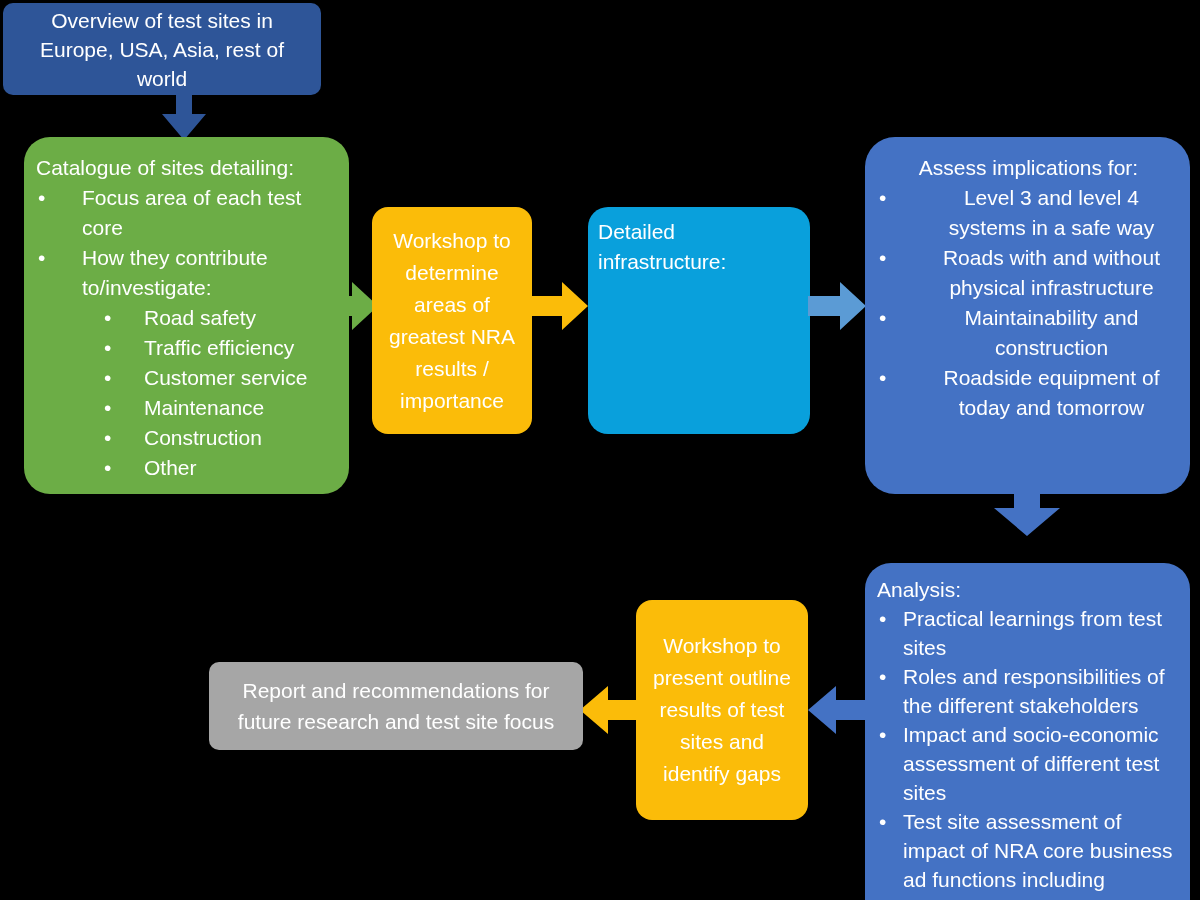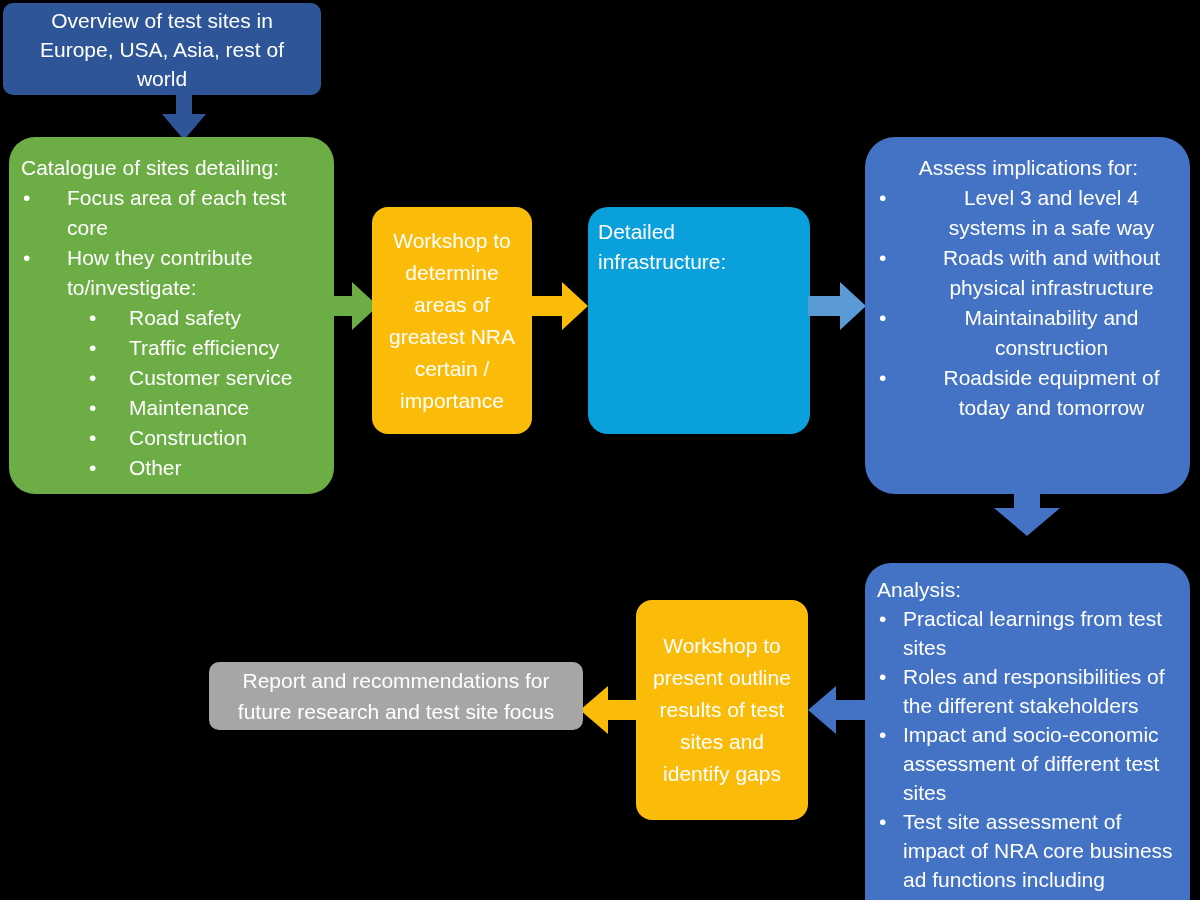--- a/index.html
+++ b/index.html
@@ -68,21 +68,21 @@
   #node-overview {
     left: 3px; top: 3px; width: 318px; height: 92px;
     background: #2E5598;
     border-radius: 10px;
     text-align: center;
     padding: 4px 14px;
     font-size: 21px;
     line-height: 29px;
   }
   #node-catalogue {
-    left: 9px; top: 137px; width: 325px; height: 357px;
+    left: 24px; top: 137px; width: 325px; height: 357px;
     background: #6CAD46;
     border-radius: 26px;
     padding: 16px 10px 10px 12px;
     font-size: 21px;
     line-height: 30px;
     justify-content: flex-start;
   }
   #node-workshop1 {
     left: 372px; top: 207px; width: 160px; height: 227px;
     background: #FBBC09;
@@ -123,21 +123,21 @@
   #node-workshop2 {
     left: 636px; top: 600px; width: 172px; height: 220px;
     background: #FBBC09;
     border-radius: 16px;
     padding: 6px 10px;
     font-size: 21px;
     line-height: 32px;
     text-align: center;
   }
   #node-report {
-    left: 209px; top: 662px; width: 374px; height: 68px;
+    left: 209px; top: 662px; width: 374px; height: 88px;
     background: #A6A6A6;
     border-radius: 10px;
     padding: 4px 14px;
     font-size: 21px;
     line-height: 31px;
     text-align: center;
   }
   .node-heading {
     display: block;
   }
@@ -170,21 +170,21 @@
       <li>Construction</li>
       <li>Other</li>
     </ul>
   </div>
 
   <svg class="arrow" style="left:322px; top:278px; width:58px; height:56px;" viewBox="0 0 58 56">
     <polygon points="0,18 30,18 30,4 56,28 30,52 30,38 0,38" fill="#6CAD46"></polygon>
   </svg>
 
   <div class="node" id="node-workshop1">
-    <span class="title">Workshop to determine areas of greatest NRA certain / importance</span>
+    <span class="title">Workshop to determine areas of greatest NRA results / importance</span>
   </div>
 
   <svg class="arrow" style="left:530px; top:278px; width:60px; height:56px;" viewBox="0 0 60 56">
     <polygon points="0,18 32,18 32,4 58,28 32,52 32,38 0,38" fill="#FBBC09"></polygon>
   </svg>
 
   <div class="node" id="node-detailed">
     <span class="node-heading">Detailed infrastructure:</span>
   </div>
 

